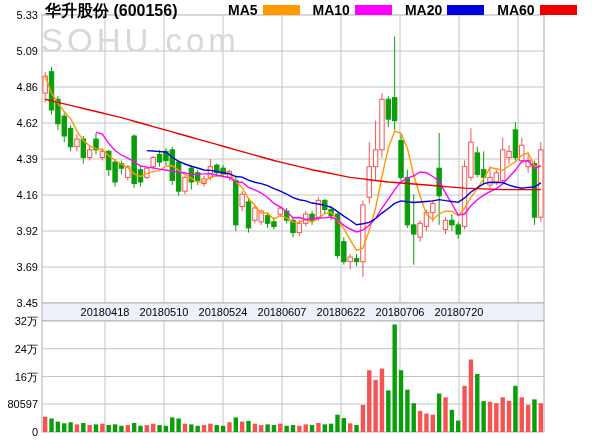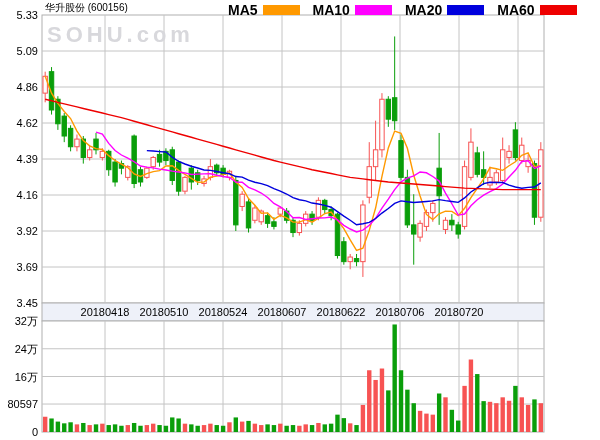--- a/index.html
+++ b/index.html
@@ -1,24 +1,24 @@
 <!DOCTYPE html>
 <html><head>
 <meta charset="utf-8">
 <style>
   html,body{margin:0;padding:0;background:#fff;}
   #stage{position:relative;width:600px;height:440px;background:#fff;overflow:hidden;
          font-family:"Liberation Sans","DejaVu Sans",sans-serif;}
-  #chart-title{position:absolute;left:45px;top:1px;font-size:10px;font-weight:400;color:#000;white-space:nowrap;}
+  #chart-title{position:absolute;left:45px;top:1px;font-size:16px;font-weight:700;color:#000;white-space:nowrap;}
   #legend{position:absolute;left:228px;top:2px;display:flex;align-items:center;gap:13px;}
   .legend-item{display:flex;align-items:center;gap:5px;}
   .legend-label{font-size:14px;color:#000;font-weight:700;}
   .legend-swatch{width:37px;height:10px;display:inline-block;}
-  #watermark{position:absolute;left:47px;top:22px;font-size:22px;letter-spacing:4px;
-             color:#d8d8dc;font-weight:700;user-select:none;}
+  #watermark{position:absolute;left:41px;top:22px;font-size:33px;letter-spacing:4px;
+             color:#d8d8dc;font-weight:400;user-select:none;}
   svg text{font-family:"Liberation Sans","DejaVu Sans",sans-serif;}
 </style>
 </head>
 <body>
 
 <div id="stage">
   <div id="chart-title">华升股份 (600156)</div>
 
   <div id="legend">
     <div class="legend-item">

